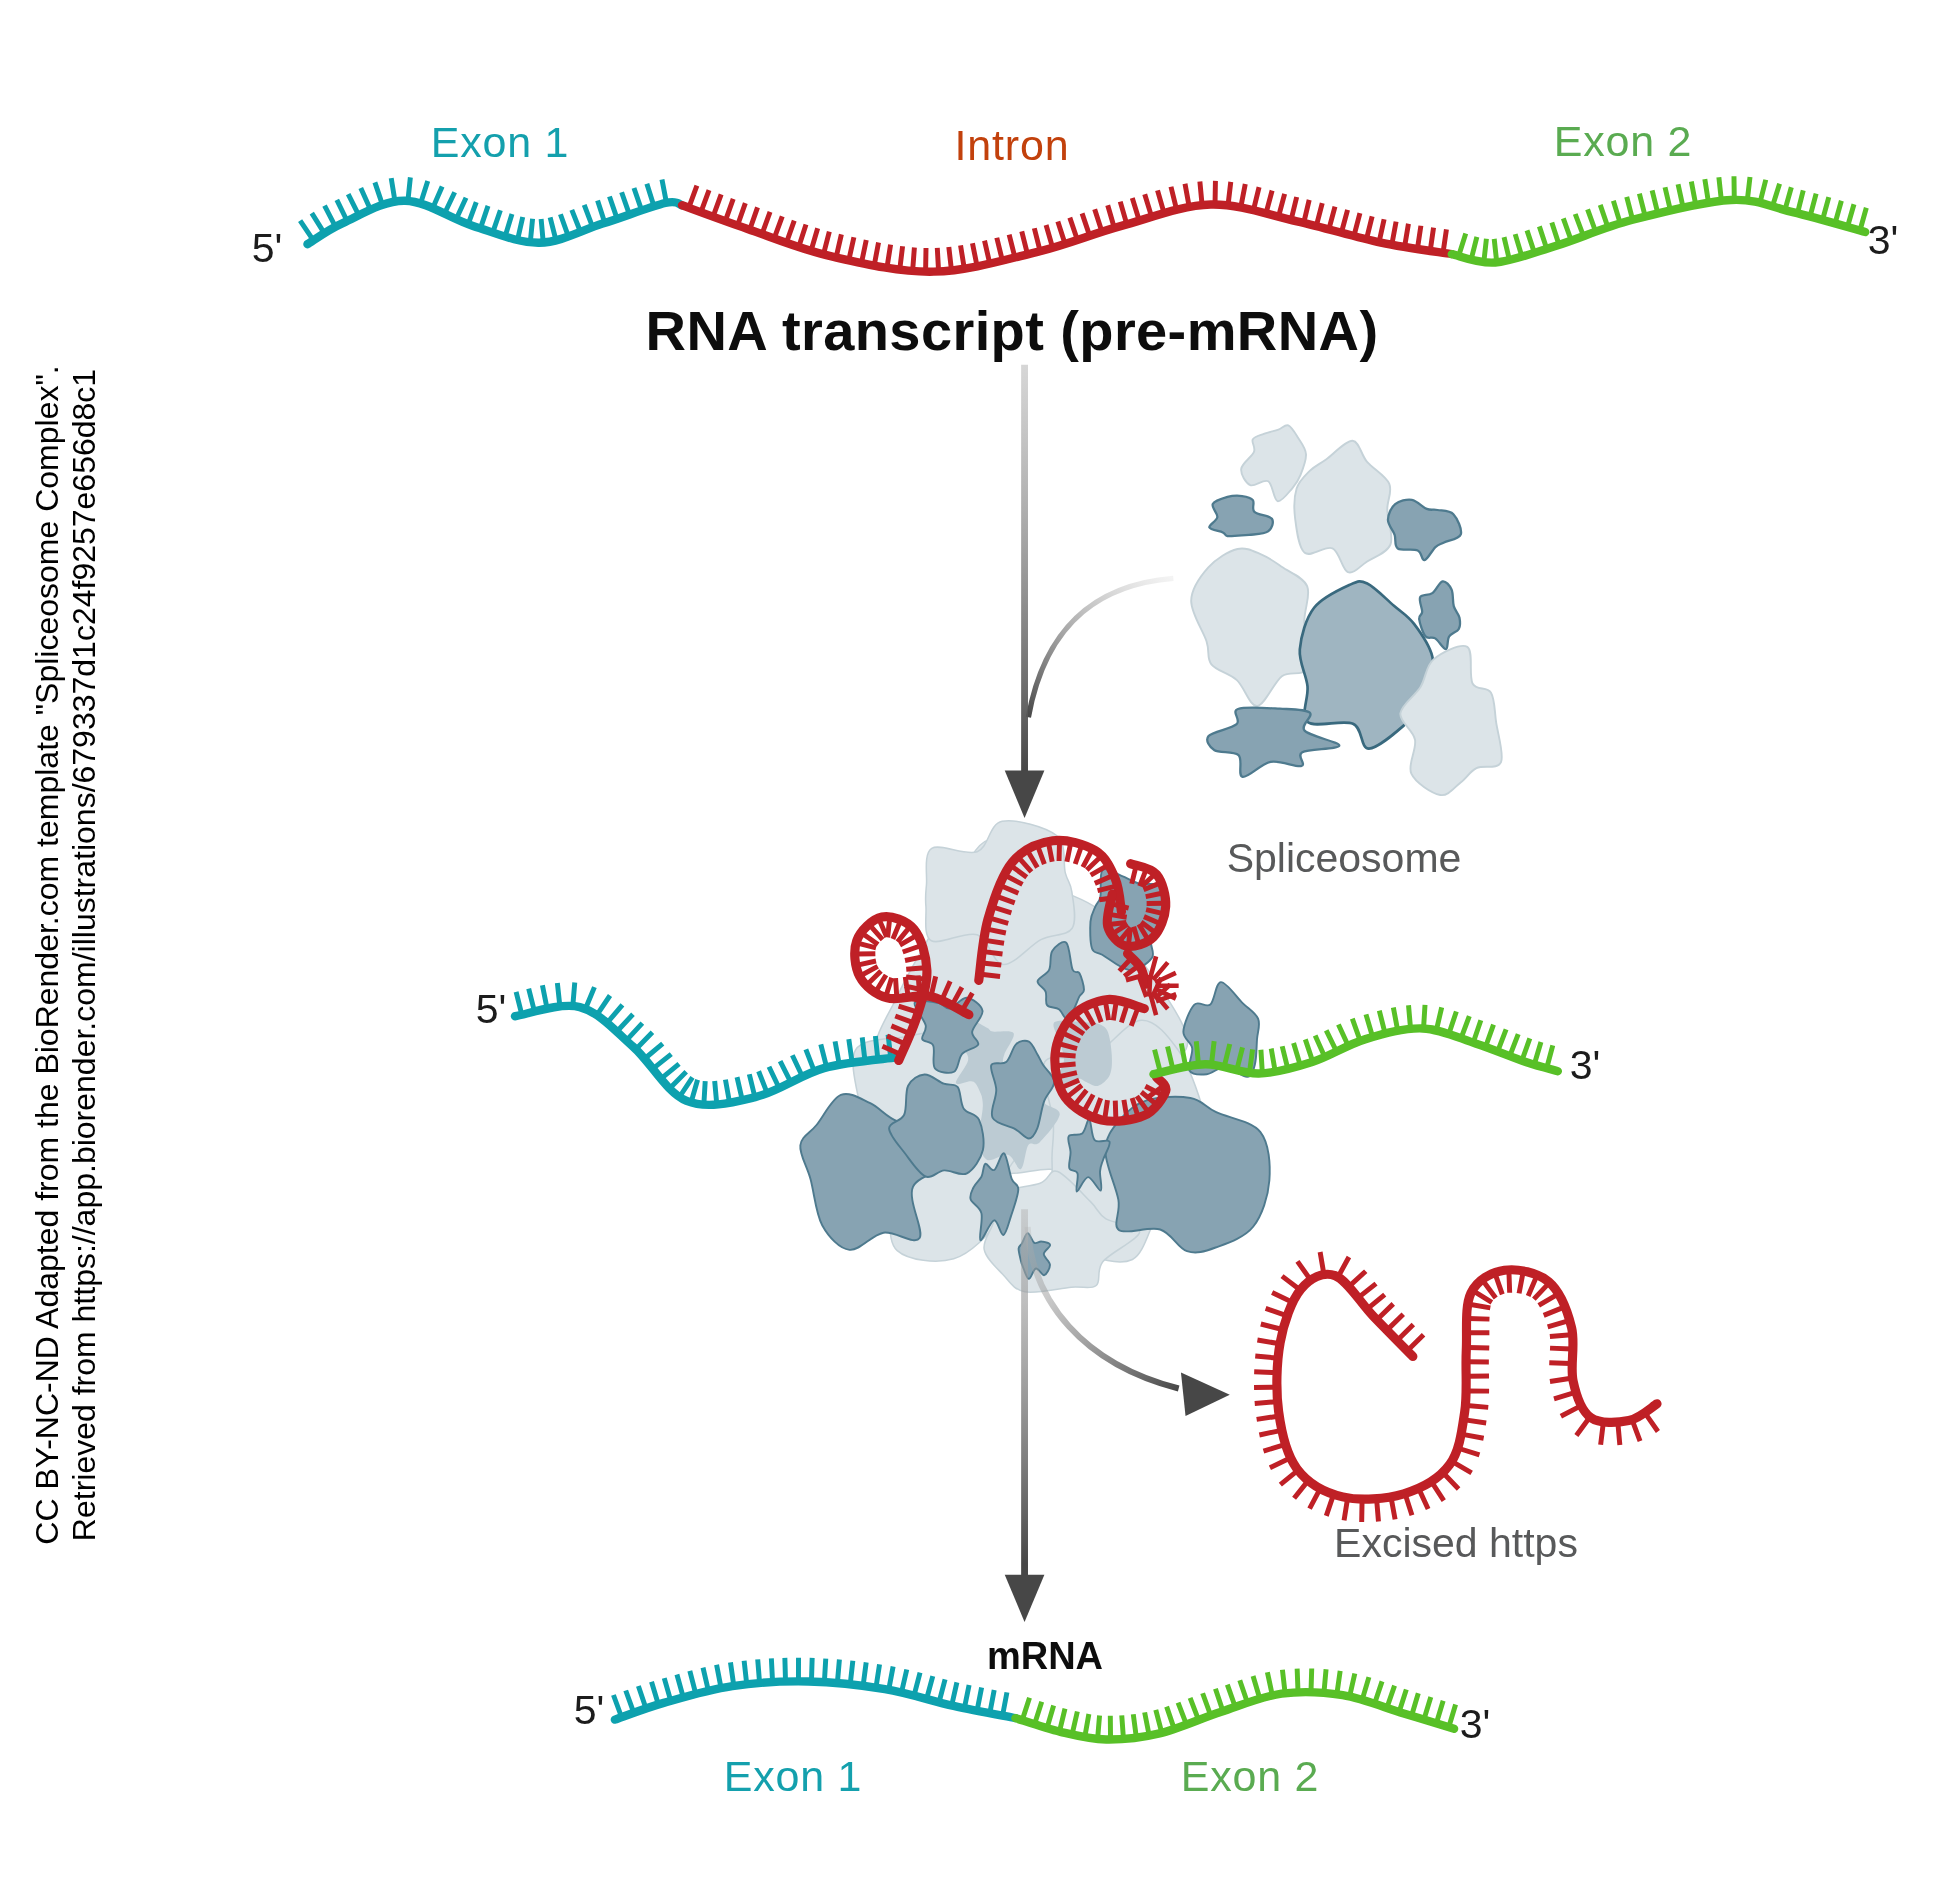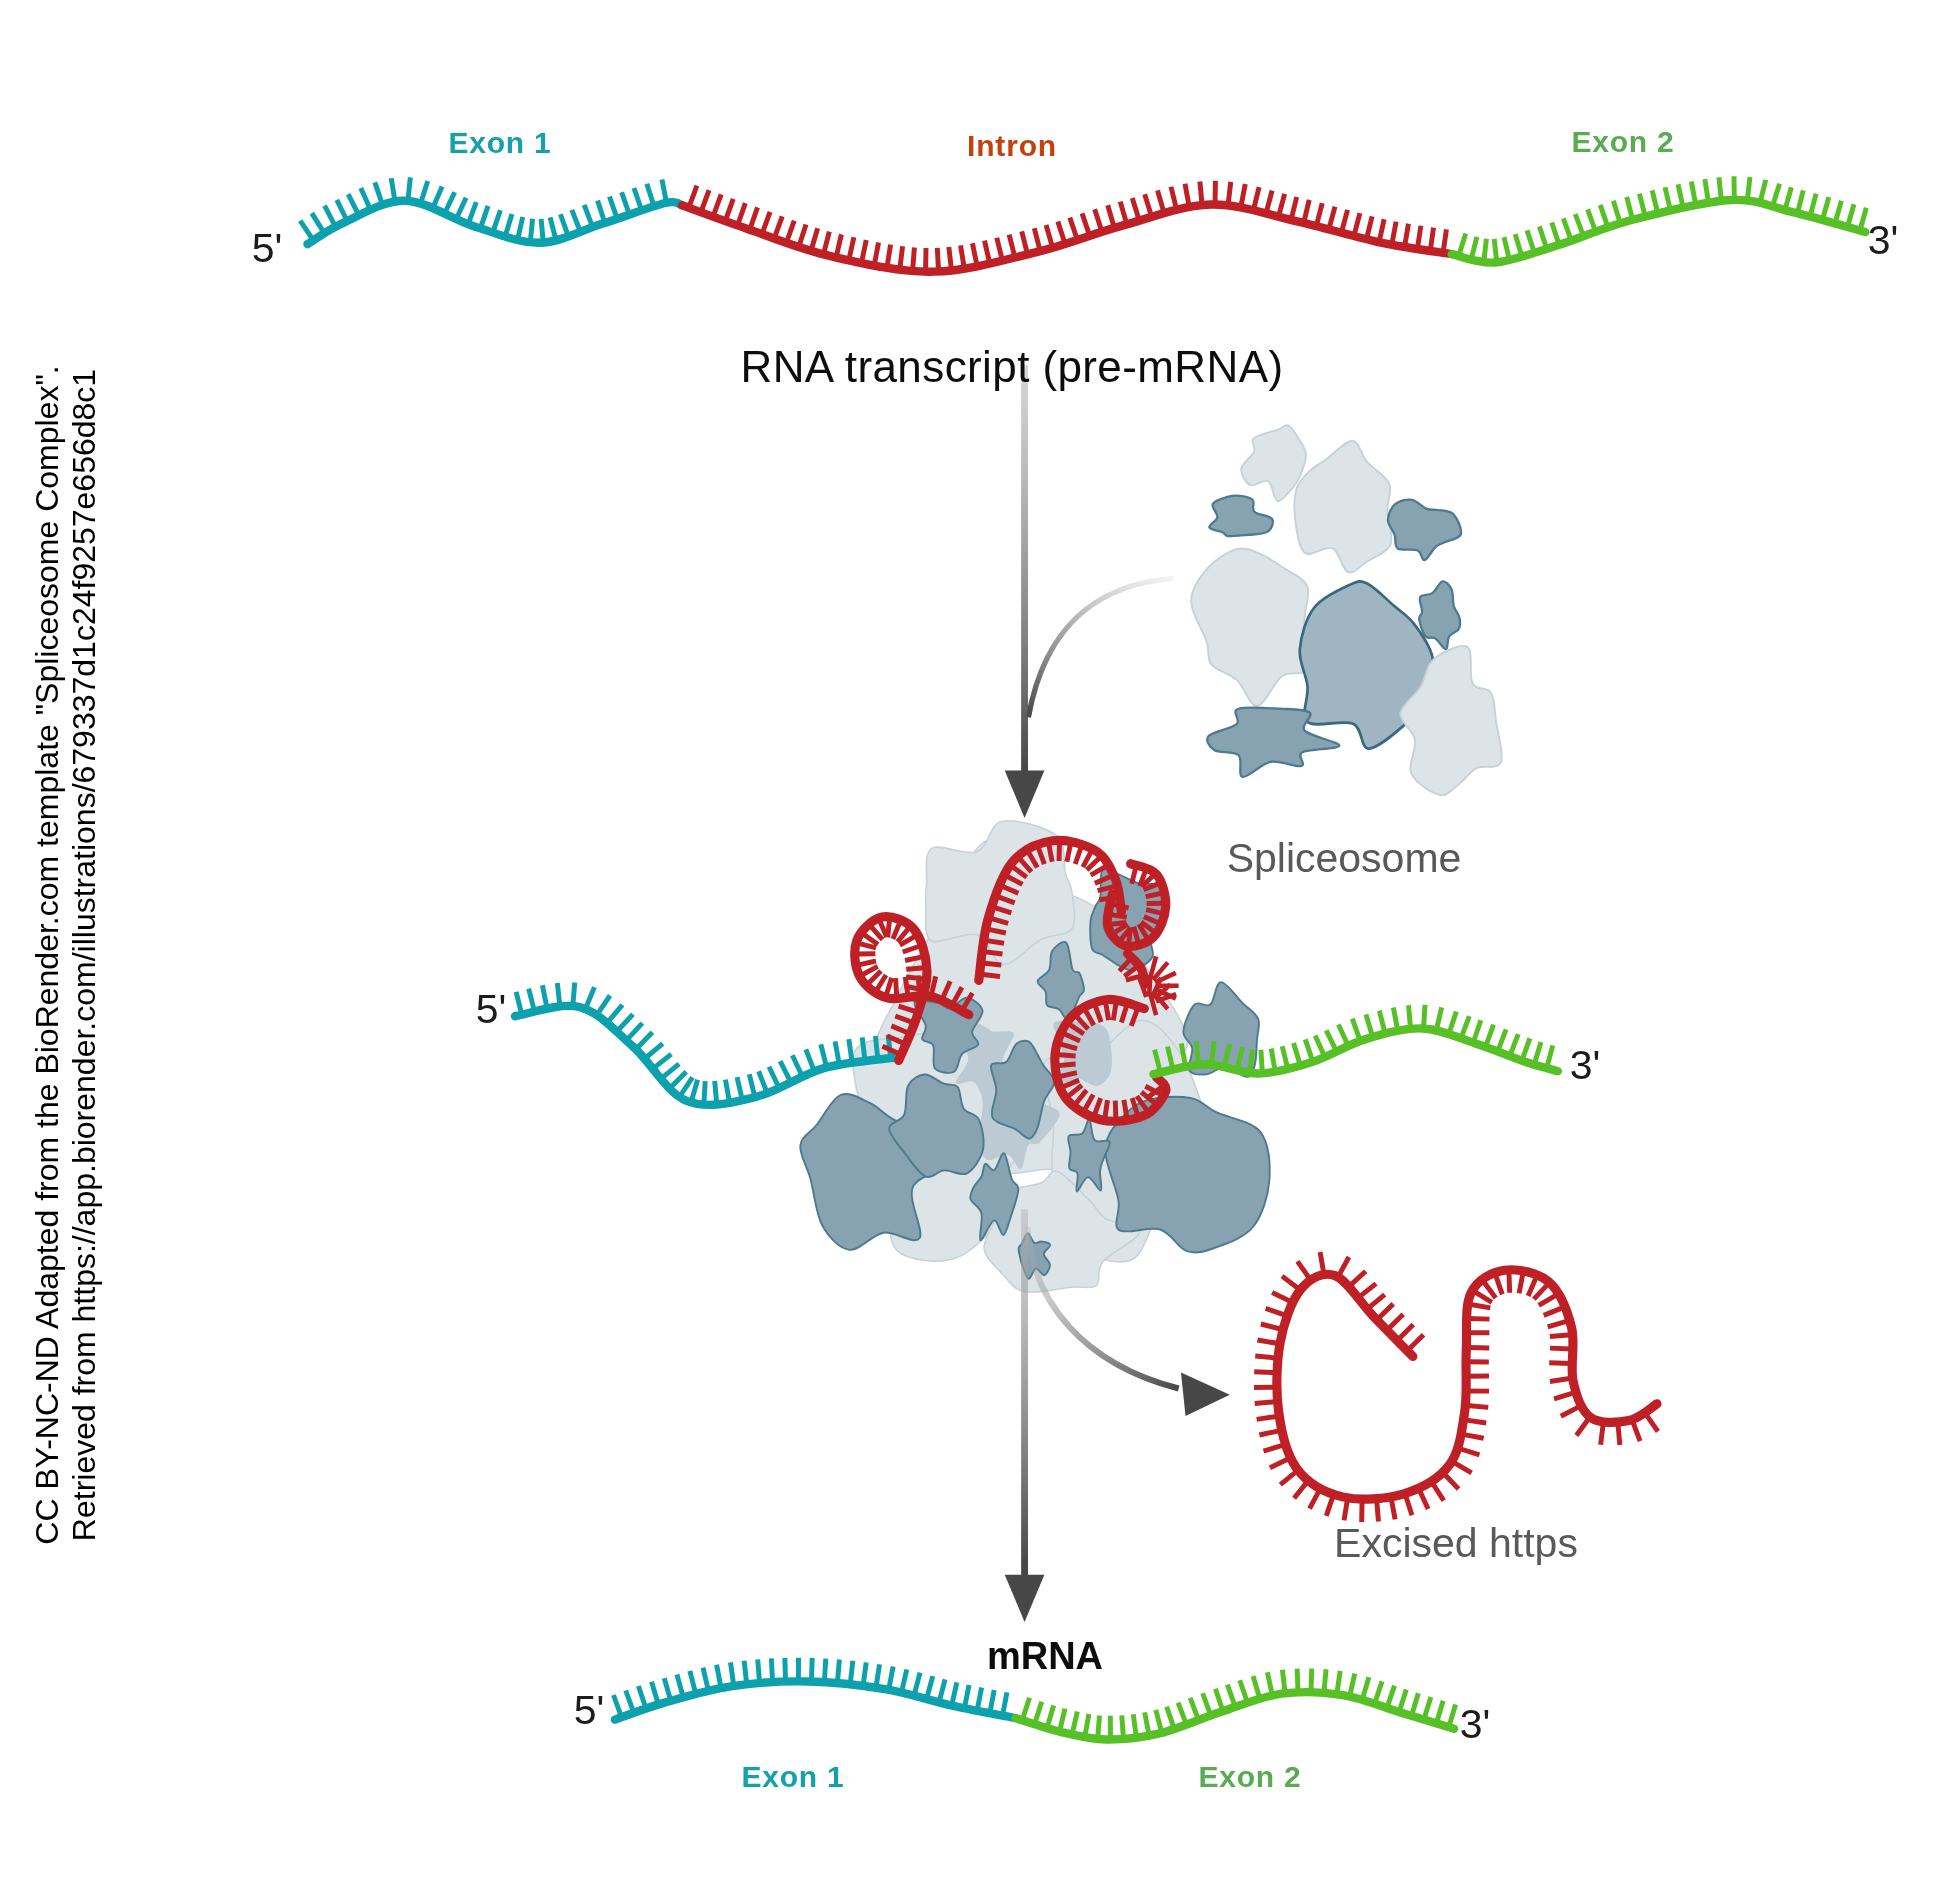--- a/index.html
+++ b/index.html
@@ -1,23 +1,23 @@
 <!DOCTYPE html>
 <html style="font-size:12.2px"><head>
 <meta charset="utf-8">
 <style>
   html,body{margin:0;padding:0;background:#ffffff;}
   .canvas{position:relative;width:1953px;height:1899px;background:#ffffff;overflow:hidden;
           font-family:"Liberation Sans",sans-serif;}
   svg{position:absolute;left:0;top:0;}
   .lbl{position:absolute;transform:translate(-50%,-50%);white-space:nowrap;
        font-family:"Liberation Sans",sans-serif;line-height:1.15;}
-  .seg-label{font-size:30px;font-weight:700;letter-spacing:0.8px;}
+  .seg-label{font-size:43px;font-weight:400;letter-spacing:0.8px;}
   .prime{font-size:41px;color:#1c1c1c;font-weight:400;}
-  .title{font-size:44px;font-weight:400;color:#0d0d0d;letter-spacing:0.4px;margin-top:36px;}
+  .title{font-size:56px;font-weight:700;color:#0d0d0d;letter-spacing:0.4px;}
   .title-mrna{font-size:38px;font-weight:700;color:#0d0d0d;}
   .gray-label{font-size:41px;color:#58595a;text-align:center;line-height:53px;}
   .attribution{position:absolute;left:66px;top:955px;width:0;height:0;}
   .attribution-inner{position:absolute;left:0;top:0;width:1297px;
        transform:translate(-50%,-50%) rotate(-90deg);
        font-size:32px;color:#000;text-align:center;line-height:37px;}
 </style>
 </head>
 <body>
 

